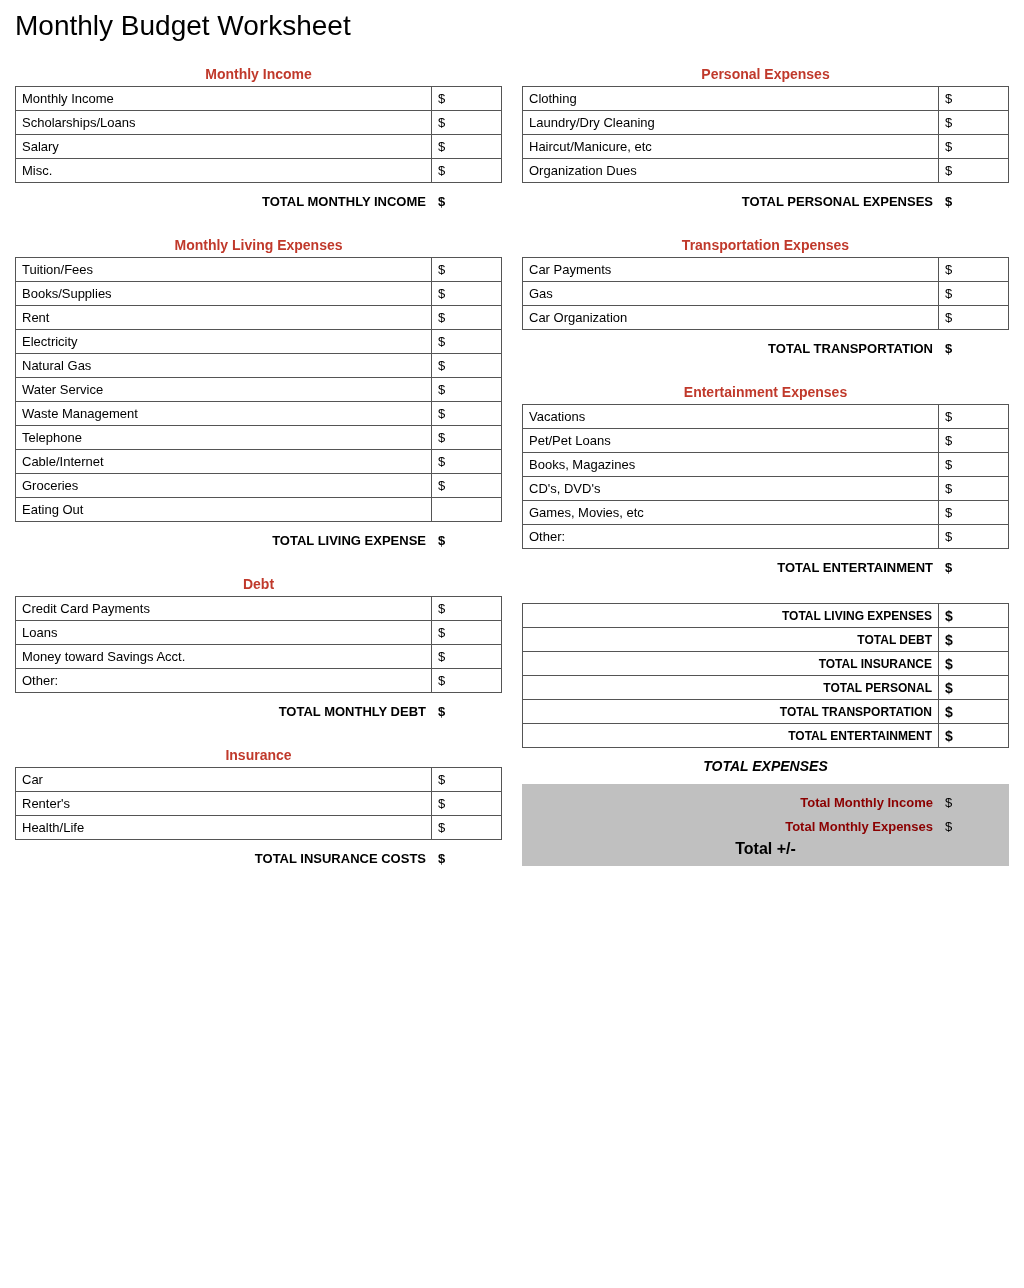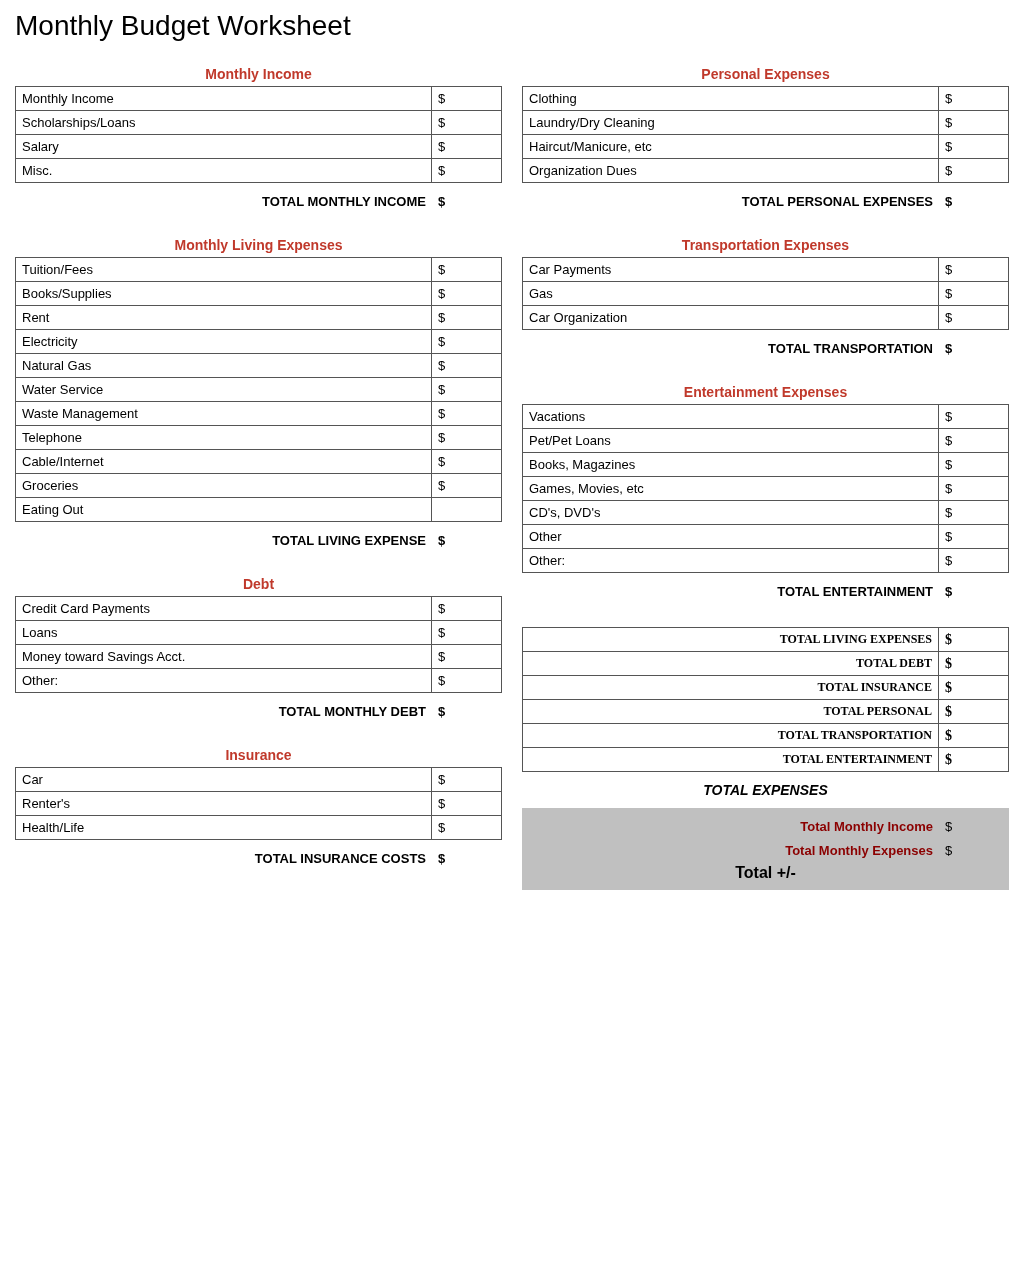--- a/index.html
+++ b/index.html
@@ -52,21 +52,20 @@
       text-align: right;
     }
     .total-row .total-dollar {
       text-align: left;
       width: 70px;
     }
     .summary-table {
       width: 100%;
       border-collapse: collapse;
       margin-top: 4px;
-      font-family: Liberation Serif, serif;
     }
     .summary-table td {
       border: 1px solid #555;
       padding: 3px 6px;
       height: 24px;
     }
     .summary-label {
       text-align: right;
       font-weight: bold;
       font-size: 12px;
@@ -347,29 +346,25 @@
           </tr>
           <tr>
             <td>Pet/Pet Loans</td>
             <td class="amount-col">$</td>
           </tr>
           <tr>
             <td>Books, Magazines</td>
             <td class="amount-col">$</td>
           </tr>
           <tr>
+            <td>CD's, DVD's</td>
+            <td class="amount-col">$</td>
+          </tr>
+          <tr>
             <td>Games, Movies, etc</td>
-            <td class="amount-col">$</td>
-          </tr>
-          <tr>
-            <td>CD's, DVD's</td>
-            <td class="amount-col">$</td>
-          </tr>
-          <tr>
-            <td>Other</td>
             <td class="amount-col">$</td>
           </tr>
           <tr>
             <td>Other:</td>
             <td class="amount-col">$</td>
           </tr>
         </tbody>
     </table>
     <table>
       <tbody>

